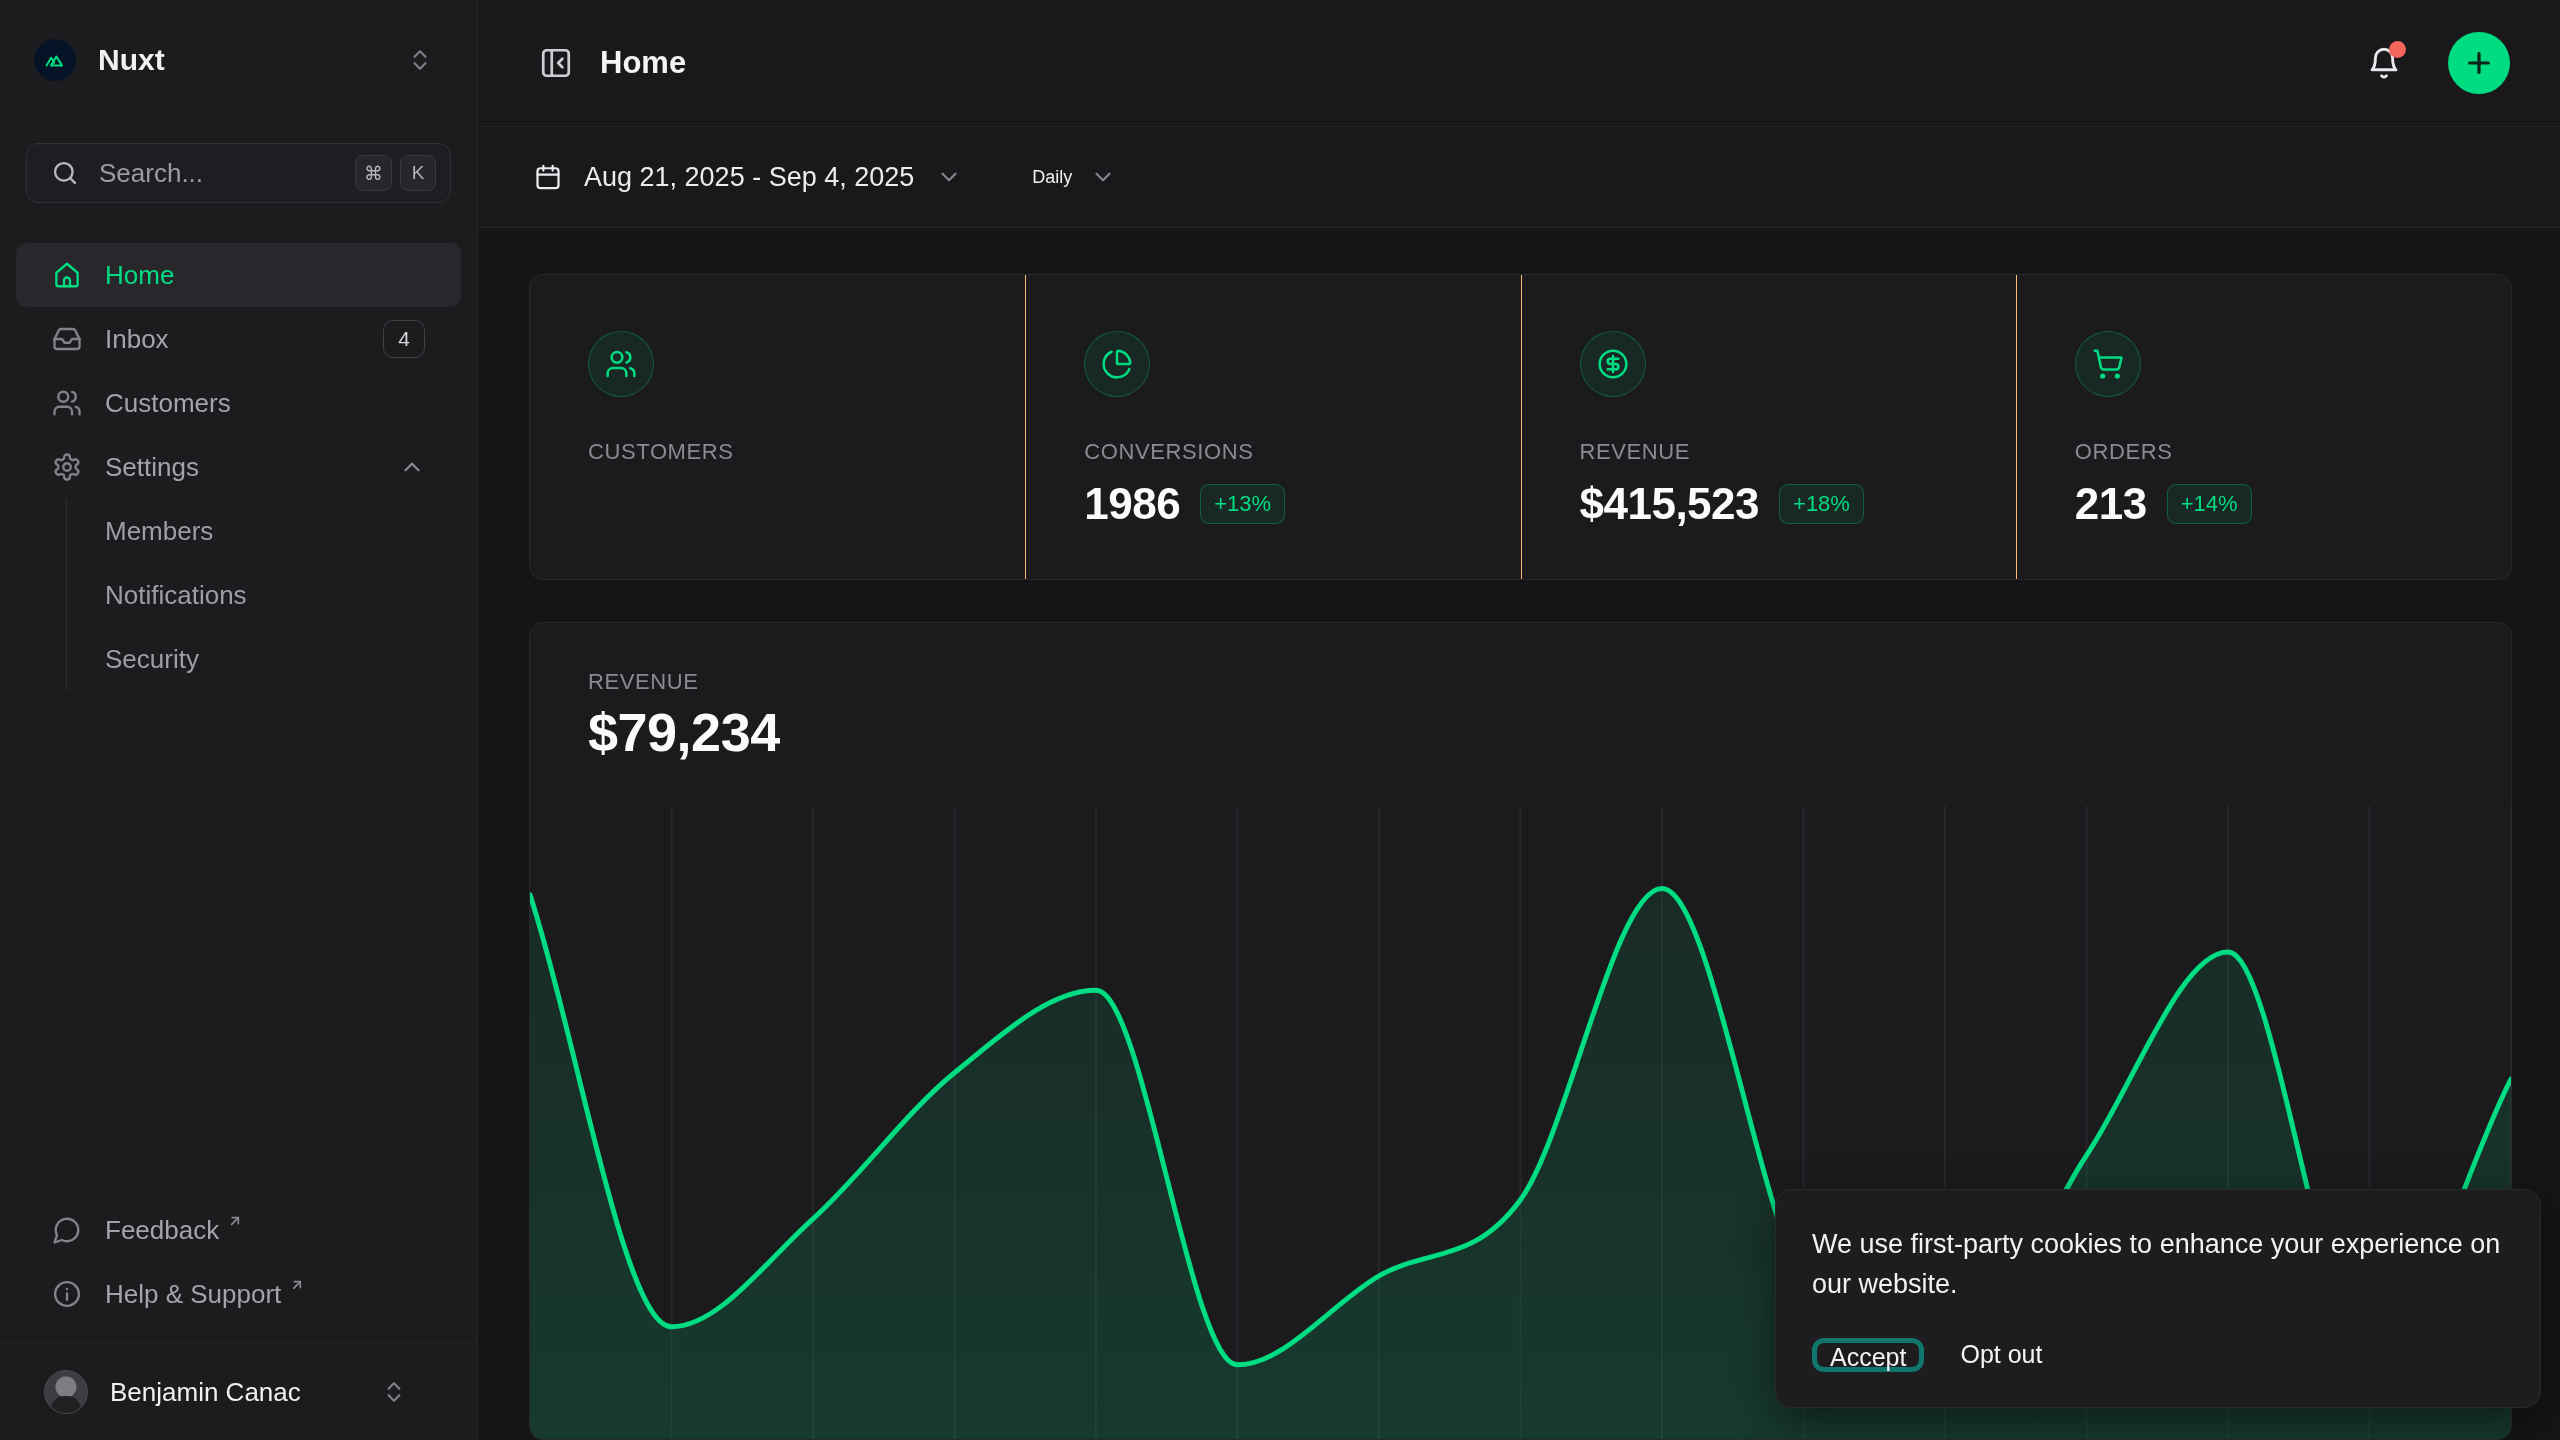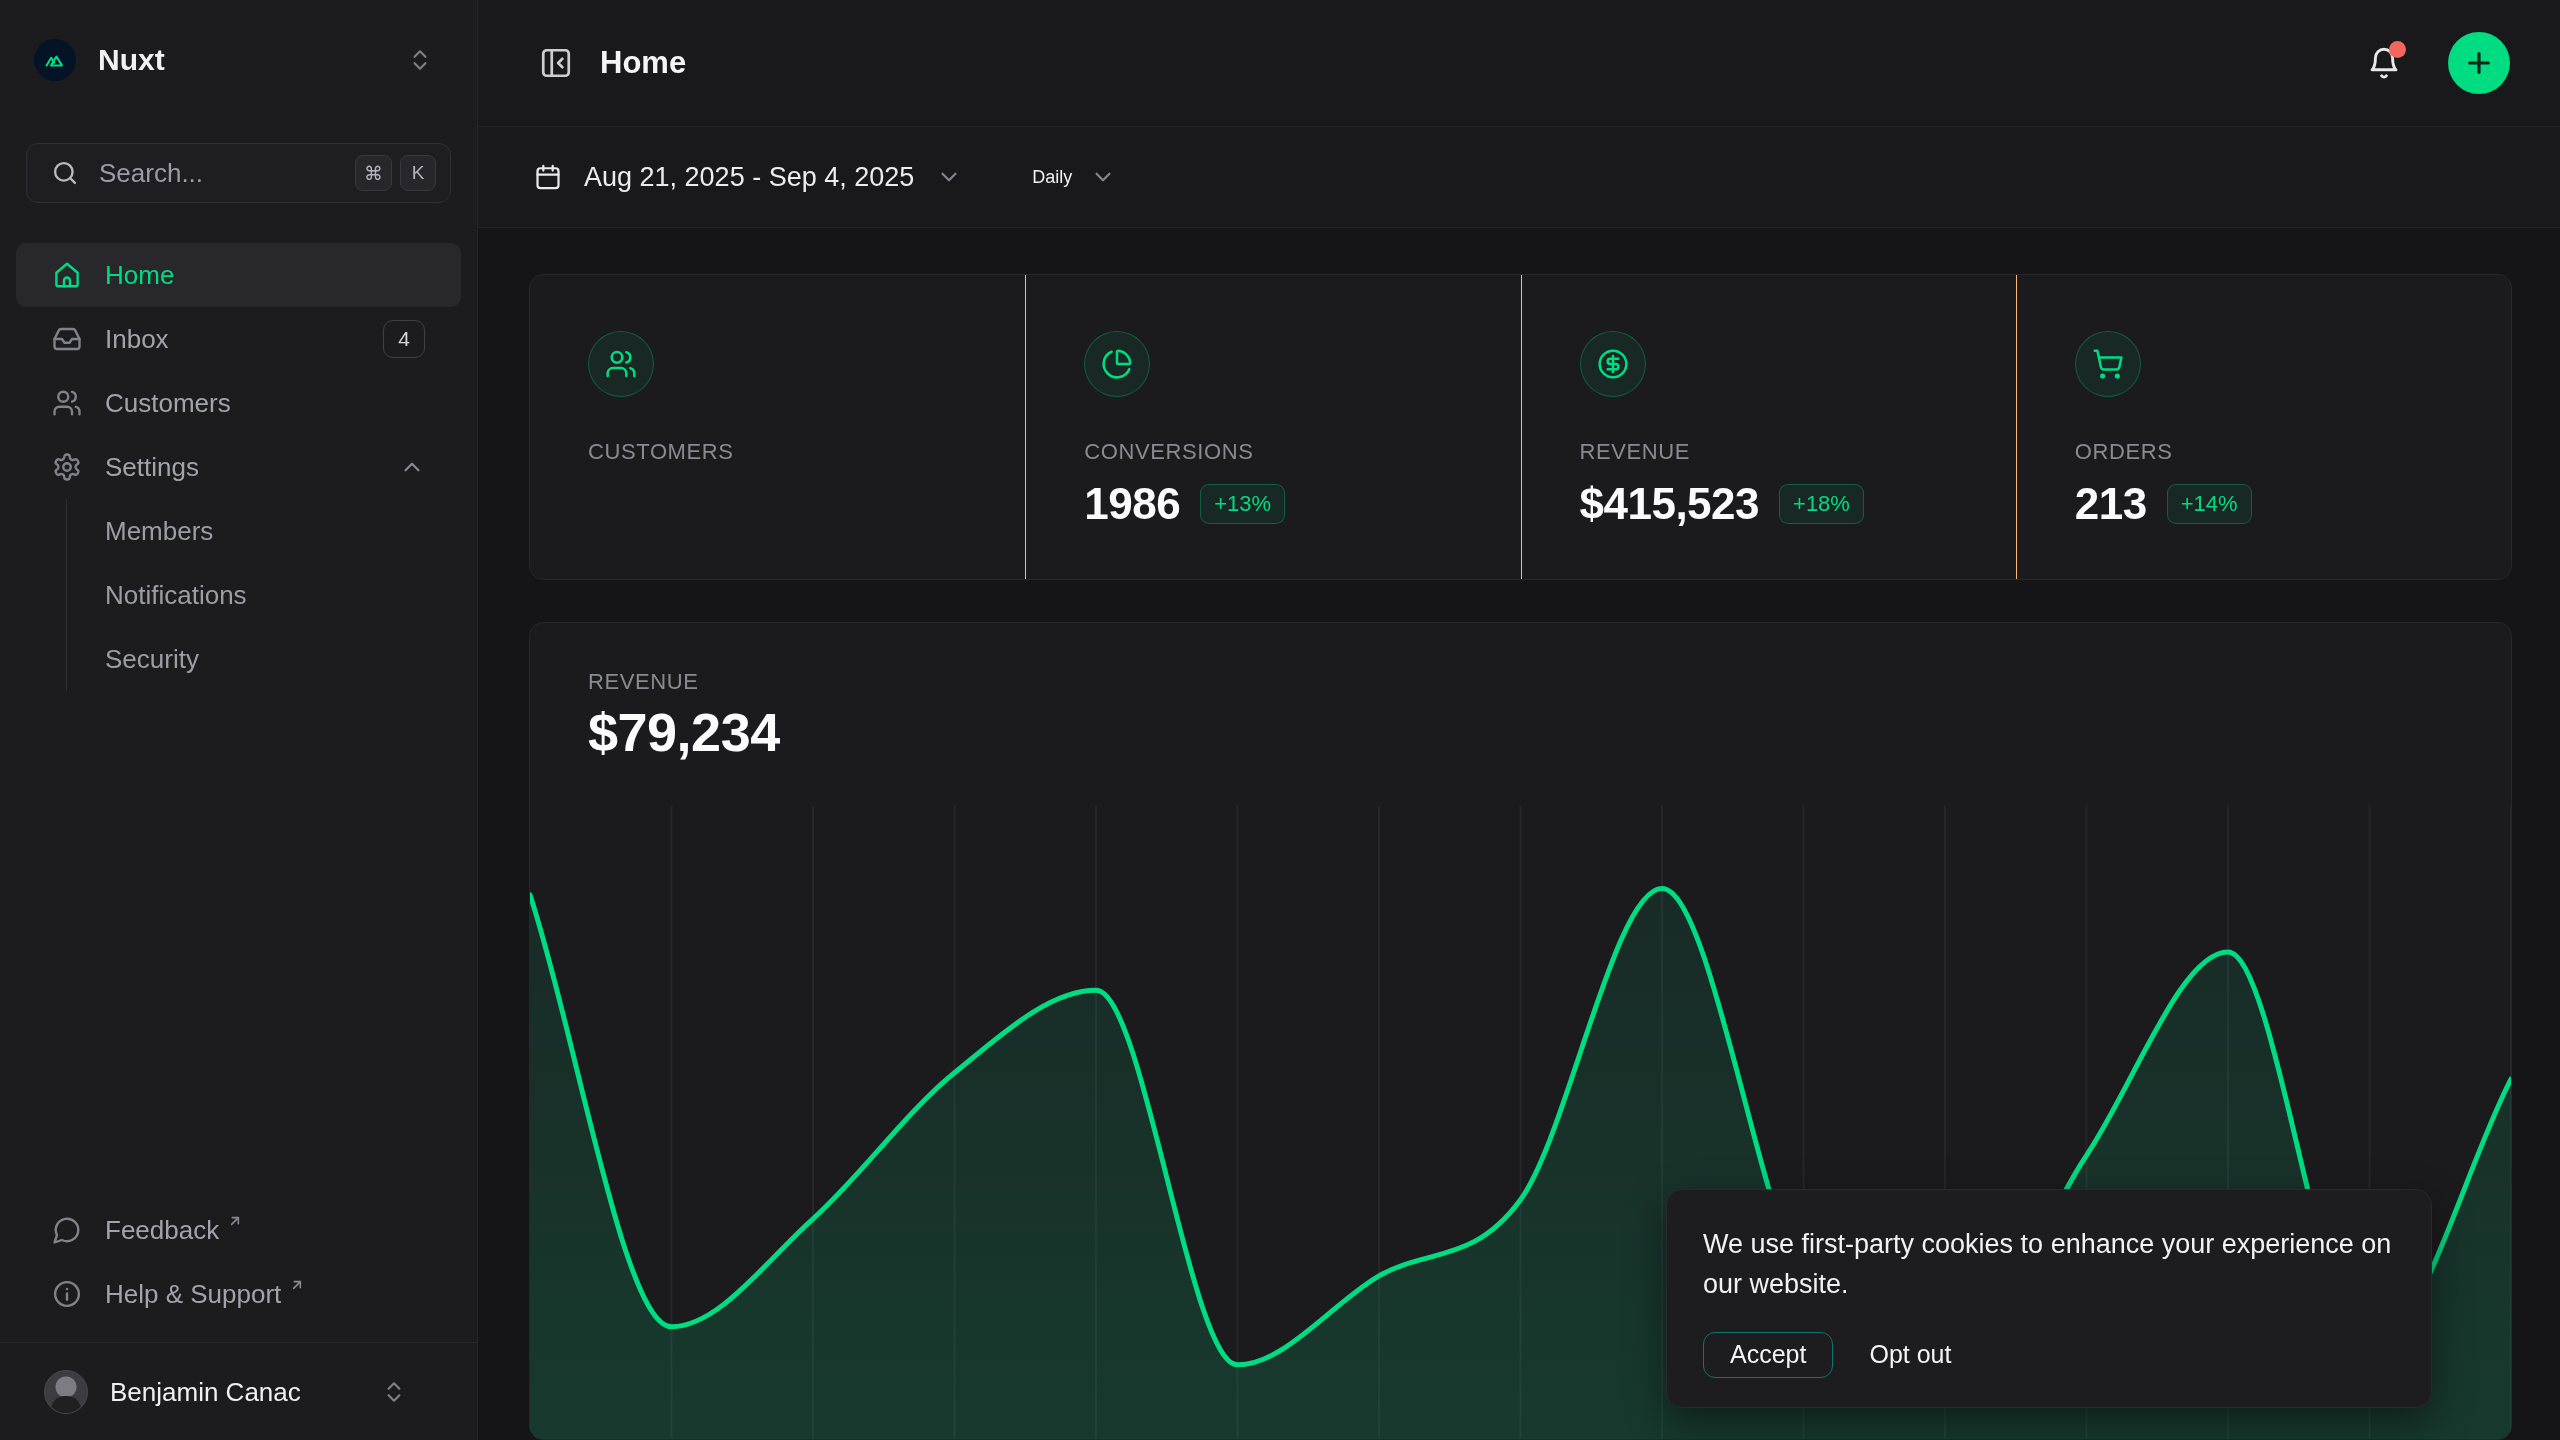--- a/index.html
+++ b/index.html
@@ -99,27 +99,27 @@
 
   .chart-card { position:absolute; left:51px; top:394px; width:1983px; height:818px;
     background:#1b1b1e; border:1px solid #28282c; border-radius:14px; overflow:hidden; }
   .chart-head { padding:46px 58px 0; }
   .chart-label { font-size:22px; font-weight:500; letter-spacing:0.6px; color:#8a8a93; }
   .chart-total { margin-top:6px; font-size:54px; font-weight:700; color:#fbfbfc;
     letter-spacing:-0.5px; }
   .chart-svg { position:absolute; left:0; top:183px; width:100%; height:635px; display:block; }
 
   
-  .cookie-banner { position:absolute; left:1666px; top:1189px; width:766px; height:219px;
+  .cookie-banner { position:absolute; left:1775px; top:1189px; width:766px; height:219px;
     background:#1d1d20; border:1px solid #2a2a2e; border-radius:16px;
     box-shadow:0 14px 40px rgba(0,0,0,0.45); padding:34px 36px; z-index:10; }
   .cookie-text { font-size:27px; line-height:40px; color:#f2f2f4; max-width:700px; }
   .cookie-actions { margin-top:26px; display:flex; align-items:center; gap:32px; }
-  .accept-btn { height:46px; padding:0 26px; border-radius:12px; background:transparent;
-    border:1px solid #0f766e; color:#f4f4f6; font-size:25px; font-weight:500; cursor:pointer;
+  .accept-btn { height:34px; padding:0 13px; border-radius:12px; background:transparent;
+    border:5px solid #0f766e; color:#f4f4f6; font-size:25px; font-weight:500; cursor:pointer;
     font-family:inherit; }
   .optout-btn { background:none; border:none; color:#f4f4f6; font-size:25px; font-weight:500;
     cursor:pointer; font-family:inherit; padding:10px 4px; }
 
   svg.ic { display:block; }
 </style>
 </head>
 <body>
 
 <div class="app">

